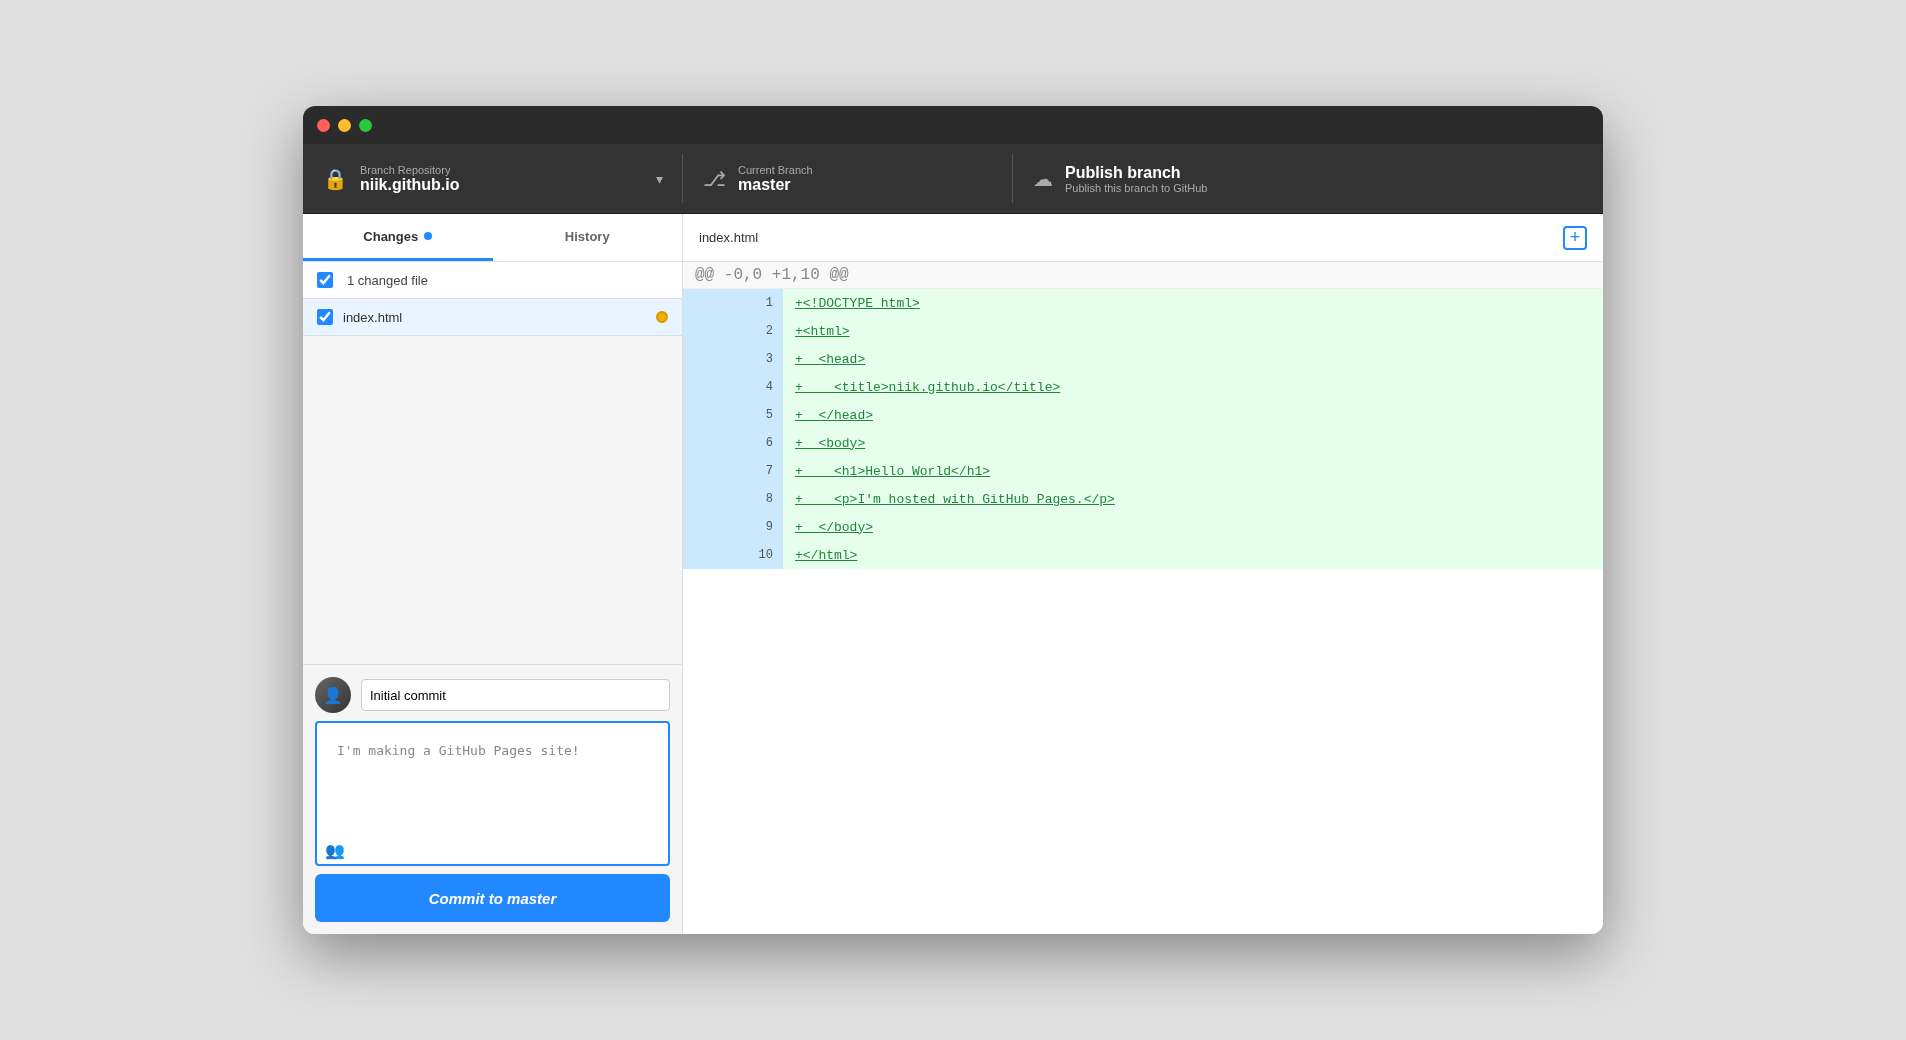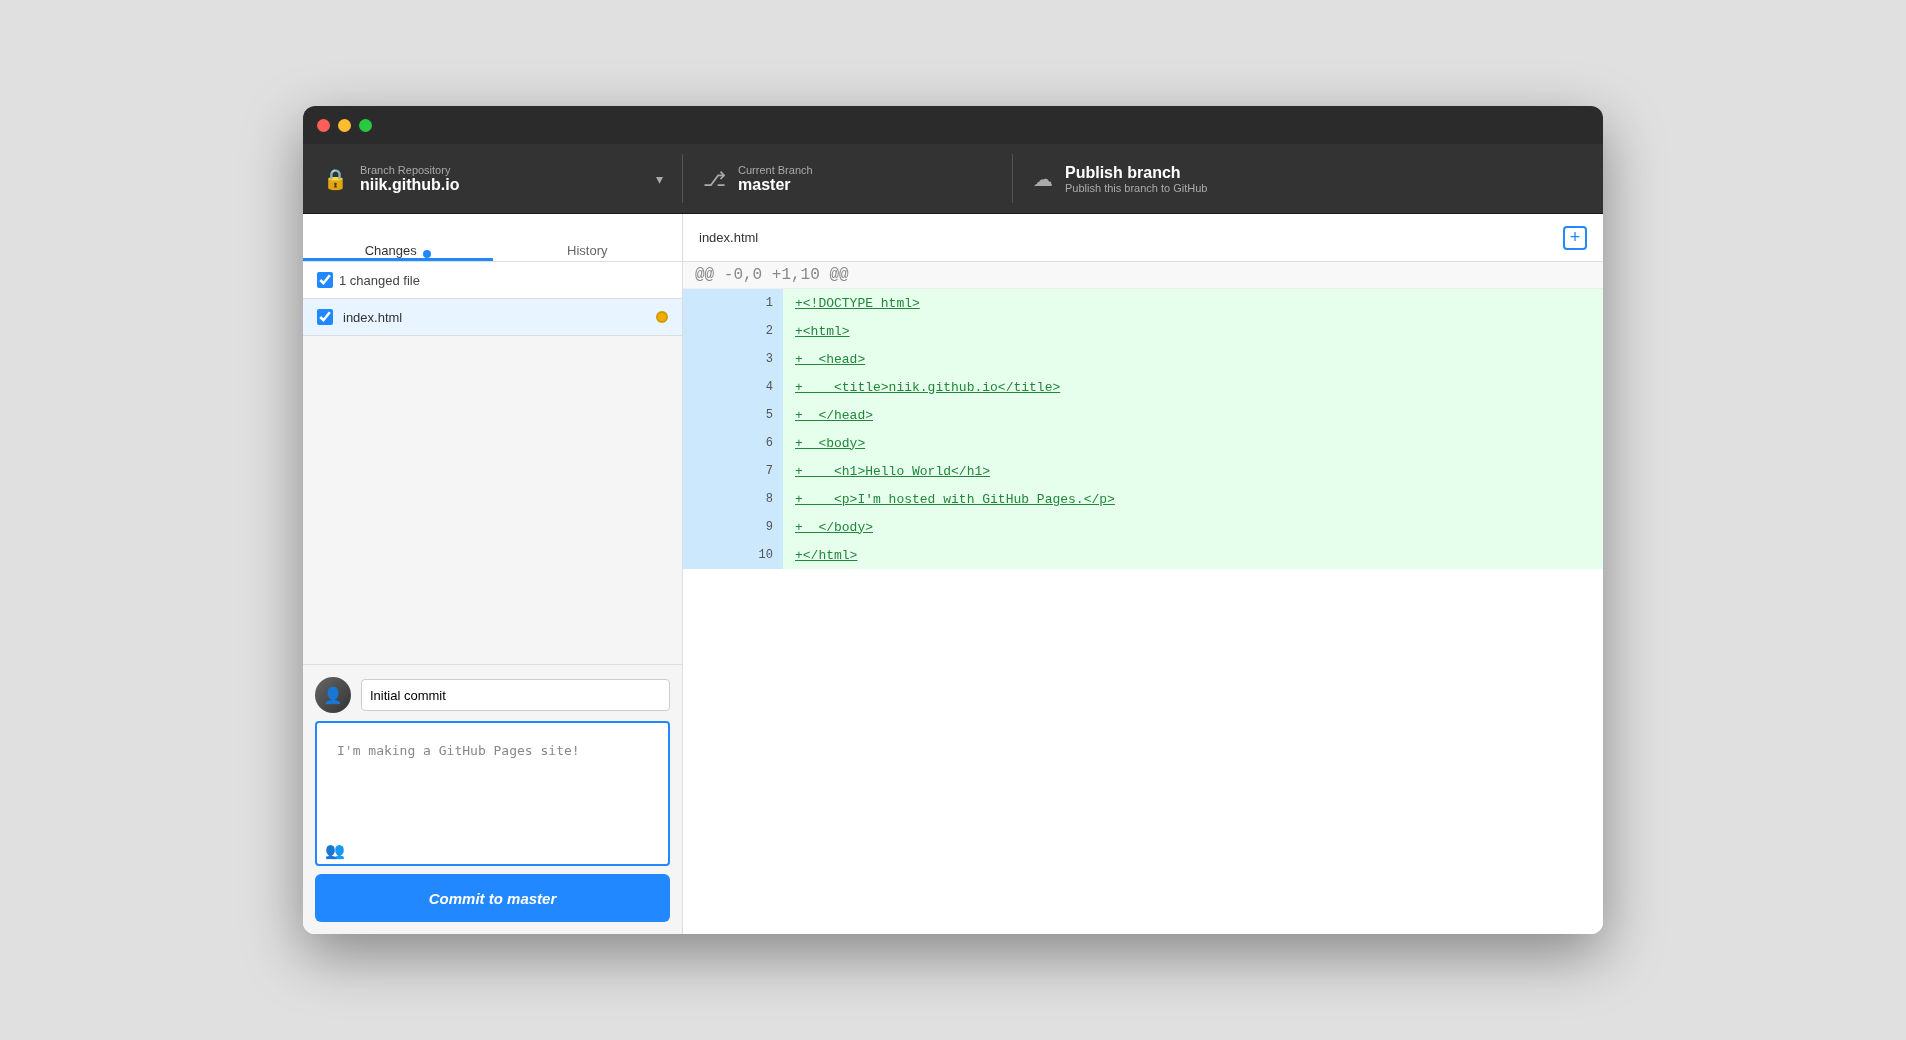--- a/index.html
+++ b/index.html
@@ -108,24 +108,24 @@
     
     .tabs {
       display: flex;
       background: #fff;
       border-bottom: 1px solid #ddd;
       height: 48px;
     }
     .tab {
       flex: 1;
       display: flex;
-      align-items: flex-end;
+      align-items: center;
       justify-content: center;
       font-size: 13px;
-      font-weight: 400;
+      font-weight: 700;
       color: #666;
       cursor: pointer;
       border-bottom: 3px solid transparent;
       gap: 6px;
     }
     .tab.active {
       color: #333;
       border-bottom: 3px solid #2188ff;
     }
     .tab-dot {
@@ -135,21 +135,21 @@
       display: inline-block;
     }
 
     
     .file-list-header {
       display: flex;
       align-items: center;
       padding: 10px 14px;
       border-bottom: 1px solid #ddd;
       background: #fff;
-      gap: 6px;
+      gap: 14px;
     }
     .checkbox {
       width: 16px; height: 16px;
       accent-color: #2188ff;
       cursor: pointer;
     }
     .file-count {
       font-size: 13px;
       color: #444;
       font-weight: 500;

